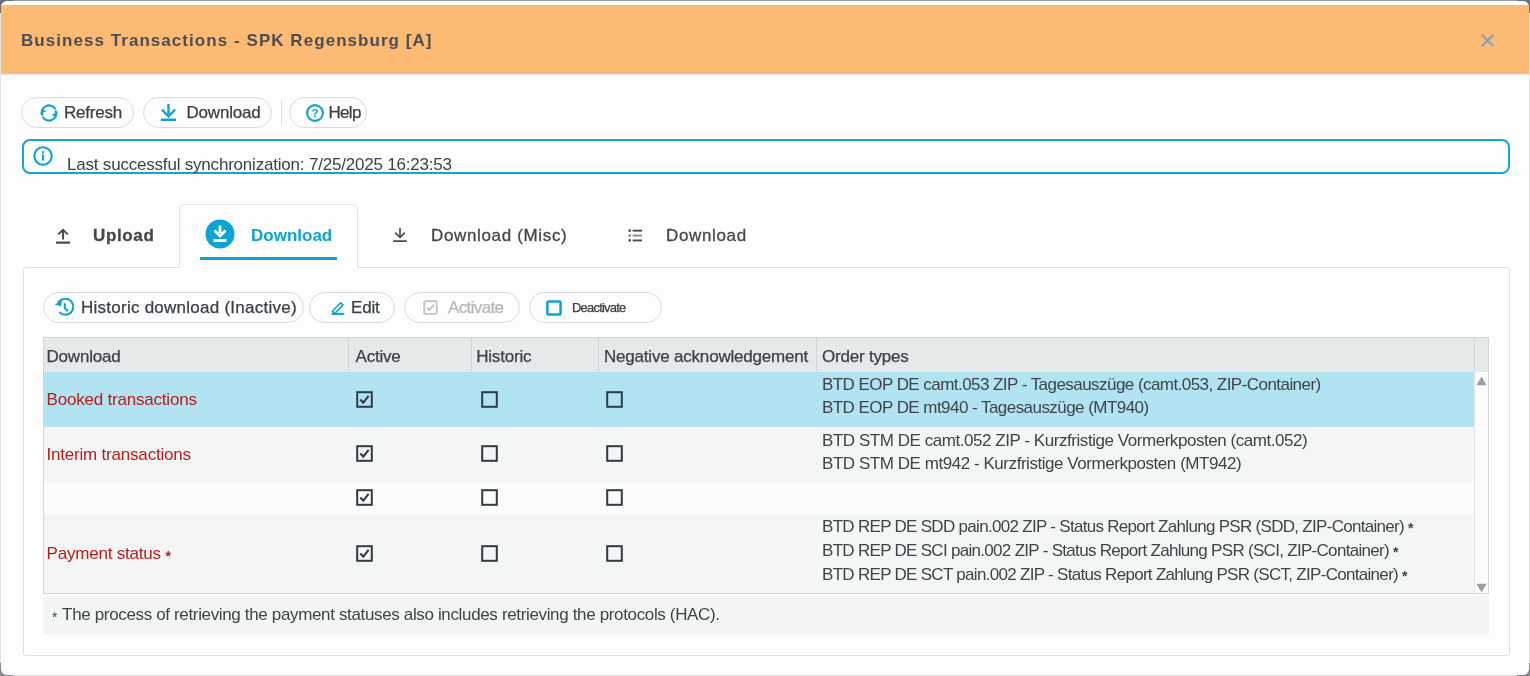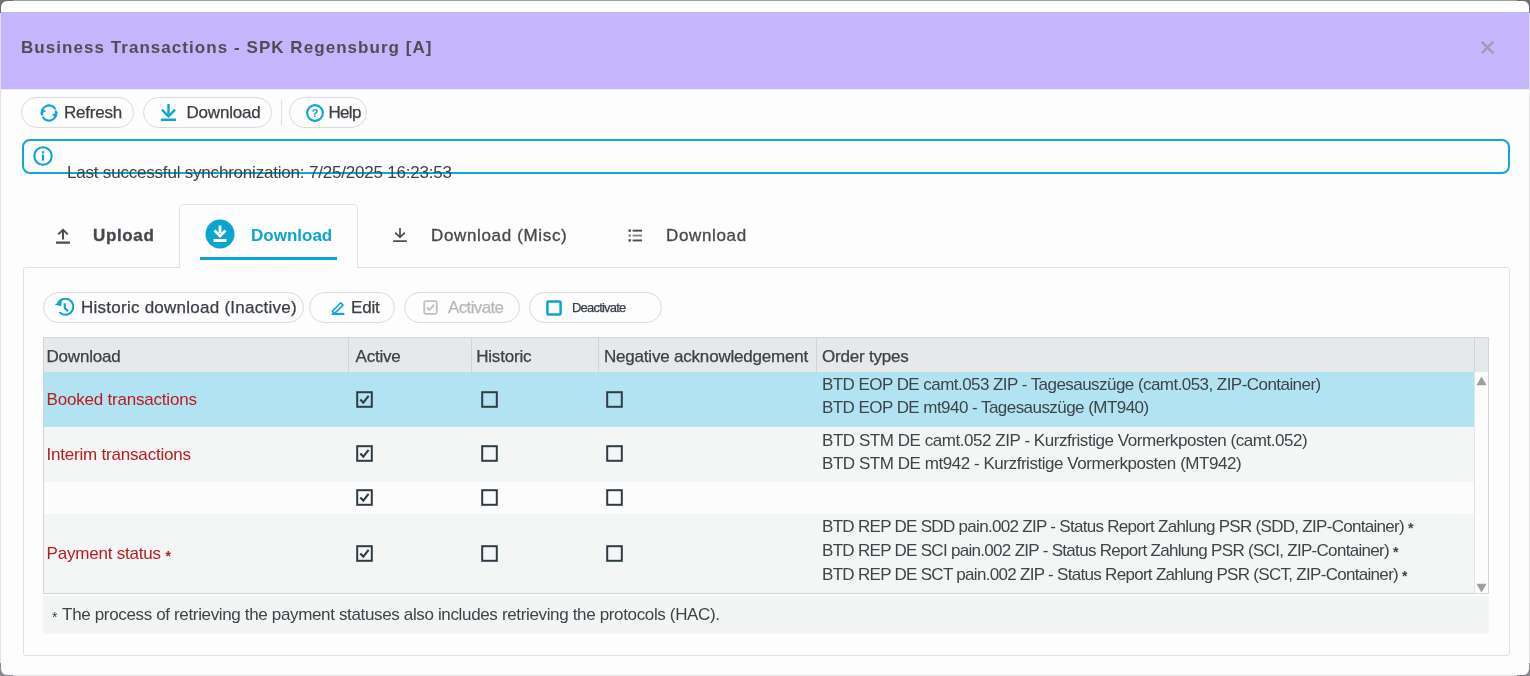--- a/index.html
+++ b/index.html
@@ -5,43 +5,43 @@
 * { margin:0; padding:0; box-sizing:border-box; }
 html,body { width:1530px; height:676px; overflow:hidden; }
 body { background:#e2e3e4; font-family:"Liberation Sans", sans-serif; }
 .topstrip { position:absolute; left:0; top:0; width:1530px; height:2px; background:#9aa0a4; z-index:0; }
 .corner { position:absolute; width:13px; height:13px; background:#6d6f72; z-index:0; }
 .dialog {
   position:absolute; z-index:1; left:1px; top:1px; width:1528px; height:674px;
   background:#fdfdfd; border-radius:6px; overflow:hidden;
 }
 .titlebar {
-  position:absolute; left:0; top:11px; width:100%; height:78px;
-  background:#c4b5fd; border-bottom:1px solid #e9eaeb;
+  position:absolute; left:0; top:4px; width:100%; height:70px;
+  background:#fdba74; border-bottom:1px solid #e9eaeb;
 }
 .title {
   position:absolute; left:20px; top:0; height:70px; line-height:71px;
   font-size:17px; font-weight:bold; letter-spacing:1.05px; color:#4c4f52;
 }
 .close { position:absolute; left:1479px; top:27.5px; }
 .btn {
   position:absolute; height:31px; background:#fdfdfd;
   border:1px solid #d9dbdc; border-radius:16px;
   font-size:17px; color:#3a4046; letter-spacing:-0.2px;
   -webkit-text-stroke:0.25px #3a4046;
   display:flex; align-items:center; white-space:nowrap;
 }
 .btn svg { flex:0 0 auto; }
 .sep { position:absolute; width:1px; background:#dcdee0; }
 .infobar {
   position:absolute; left:21px; top:137.5px; width:1488px; height:35px;
   border:2px solid #12a6d4; border-radius:8px; background:#fdfdfd;
 }
 .infotext {
-  position:absolute; left:43px; top:16px; height:31px; line-height:32px;
+  position:absolute; left:43px; top:8px; height:31px; line-height:32px;
   font-size:17px; color:#3c4247; letter-spacing:-0.2px;
 }
 
 .tab-label { position:absolute; font-size:17px; color:#44484c; letter-spacing:0.65px; -webkit-text-stroke:0.3px #44484c; }
 .activetab {
   position:absolute; left:178px; top:203px; width:179px; height:64px;
   background:#fdfdfd; border:1px solid #e2e3e4; border-bottom:none;
   border-radius:5px 5px 0 0; z-index:3;
 }
 .tabline { position:absolute; left:199px; top:256px; width:137px; height:3px; background:#0ba4d3; z-index:4; }

